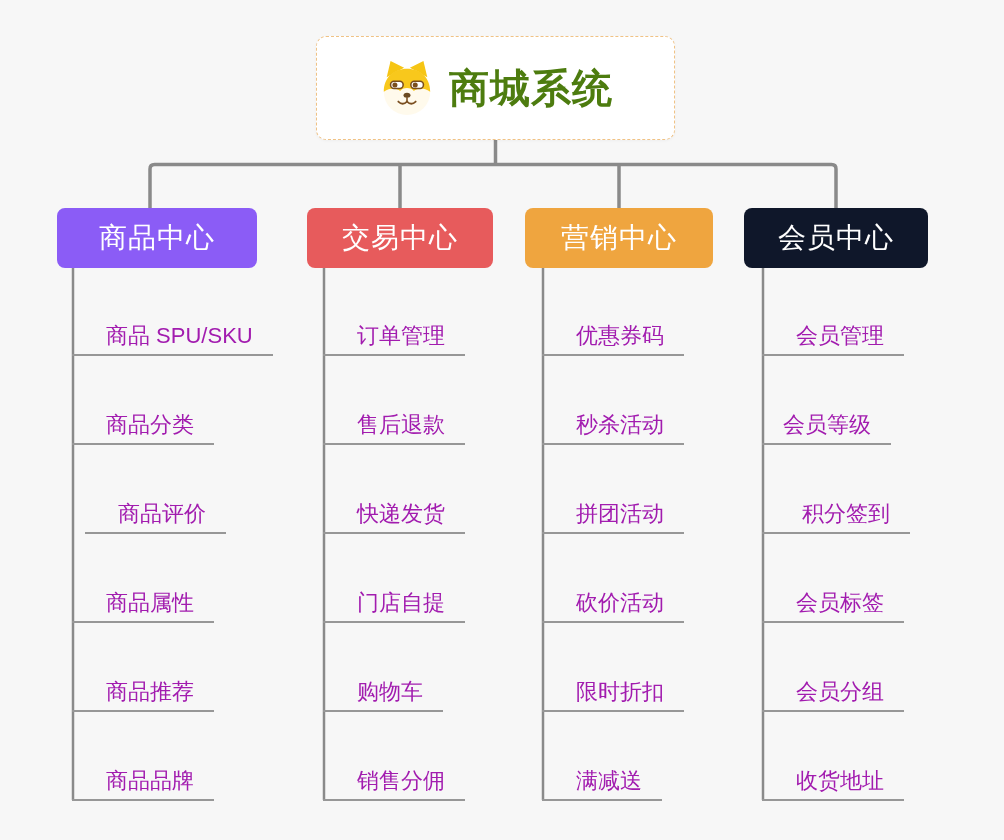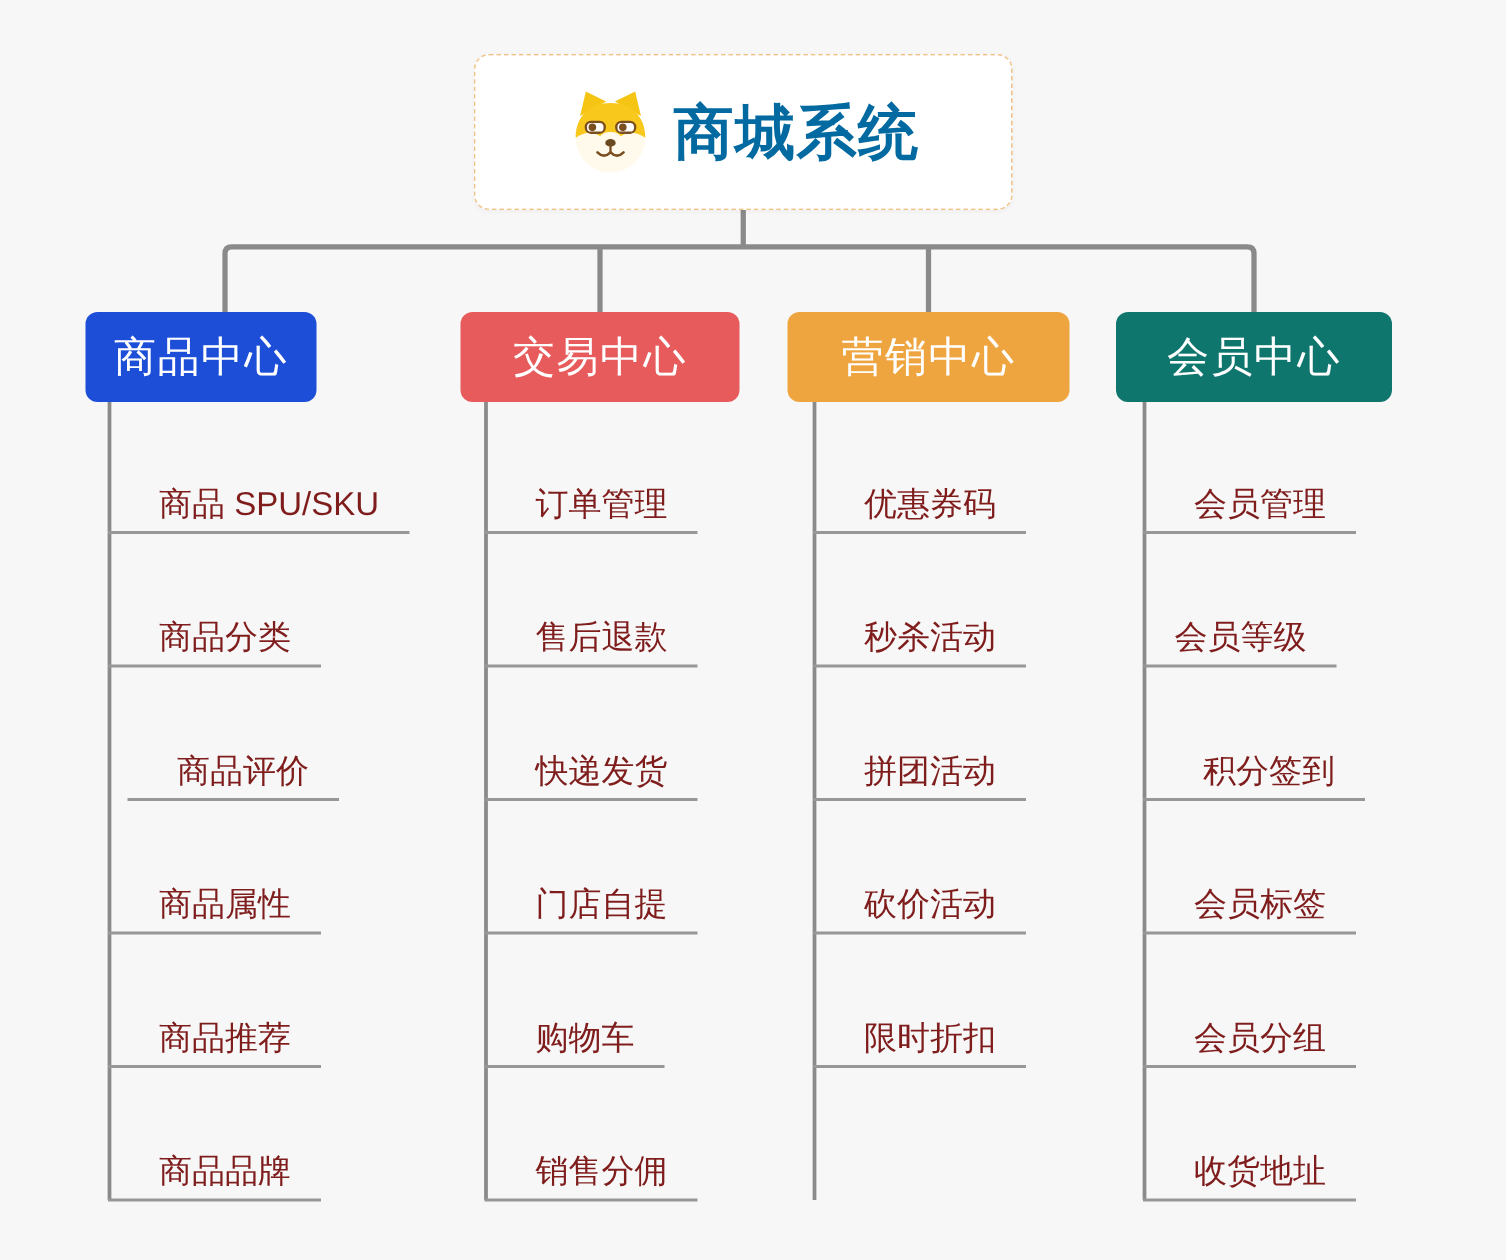--- a/index.html
+++ b/index.html
@@ -56,21 +56,21 @@
     font-weight: 400;
     letter-spacing: 1px;
     white-space: nowrap;
   }
   .sub-item {
     position: absolute;
     display: inline-block;
     white-space: nowrap;
     font-size: 22px;
     line-height: 26px;
-    color: #7f1d1d;
+    color: #a21caf;
     padding: 0 20px 5px 34px;
     border-bottom: 2px solid #979797;
   }
 </style>
 </head>
 <body>
 
 <div class="canvas">
 
   <svg class="connectors" viewBox="0 0 1004 840">
@@ -95,47 +95,48 @@
       <circle cx="30" cy="34" r="24" fill="#fffaec"></circle>
       <path d="M6 34 C6 19 16 10 30 10 C44 10 54 19 54 34 C47 29 41 30 37 33 C35 29 25 29 23 33 C19 30 13 29 6 34 Z" fill="#f8c81c"></path>
       <rect x="13" y="23" width="13" height="7.5" rx="3.5" fill="#ffffff" stroke="#7a4e1f" stroke-width="1.6"></rect>
       <rect x="34" y="23" width="13" height="7.5" rx="3.5" fill="#ffffff" stroke="#7a4e1f" stroke-width="1.6"></rect>
       <circle cx="17.5" cy="26.8" r="2.6" fill="#7a4e1f"></circle>
       <circle cx="38.5" cy="26.8" r="2.6" fill="#7a4e1f"></circle>
       <ellipse cx="30" cy="37.5" rx="3.6" ry="2.6" fill="#6b4a21"></ellipse>
       <path d="M30 40 V 44" stroke="#7a4e1f" stroke-width="1.6" fill="none" stroke-linecap="round"></path>
       <path d="M21 44 Q25.5 48.5 30 44 Q34.5 48.5 39 44" stroke="#7a4e1f" stroke-width="1.8" fill="none" stroke-linecap="round"></path>
     </svg>
-    <span class="root-title" style="color: #0369a1;">商城系统</span>
+    <span class="root-title" style="color: #4d7c0f;">商城系统</span>
   </div>
 
-  <div class="branch-box" style="left: 57px; width: 154px; background: #1d4ed8;">商品中心</div>
+  <div class="branch-box" style="left: 57px; width: 200px; background: #8b5cf6;">商品中心</div>
   <div class="branch-box" style="left: 307px; width: 186px; background: rgb(231, 91, 92);">交易中心</div>
   <div class="branch-box" style="left: 525px; width: 188px; background: rgb(239, 165, 63);">营销中心</div>
-  <div class="branch-box" style="left: 744px; width: 184px; background: #0f766e;">会员中心</div>
+  <div class="branch-box" style="left: 744px; width: 184px; background: #0f172a;">会员中心</div>
 
   <div class="sub-item" style="left:72px;top:323px;">商品 SPU/SKU</div>
   <div class="sub-item" style="left:72px;top:412px;">商品分类</div>
   <div class="sub-item" style="left:85px;top:501px;padding-left:33px;">商品评价</div>
   <div class="sub-item" style="left:72px;top:590px;">商品属性</div>
   <div class="sub-item" style="left:72px;top:679px;">商品推荐</div>
   <div class="sub-item" style="left:72px;top:768px;">商品品牌</div>
 
   <div class="sub-item" style="left:323px;top:323px;">订单管理</div>
   <div class="sub-item" style="left:323px;top:412px;">售后退款</div>
   <div class="sub-item" style="left:323px;top:501px;">快递发货</div>
   <div class="sub-item" style="left:323px;top:590px;">门店自提</div>
   <div class="sub-item" style="left:323px;top:679px;">购物车</div>
   <div class="sub-item" style="left:323px;top:768px;">销售分佣</div>
 
   <div class="sub-item" style="left:542px;top:323px;">优惠券码</div>
   <div class="sub-item" style="left:542px;top:412px;">秒杀活动</div>
   <div class="sub-item" style="left:542px;top:501px;">拼团活动</div>
   <div class="sub-item" style="left:542px;top:590px;">砍价活动</div>
   <div class="sub-item" style="left:542px;top:679px;">限时折扣</div>
+  <div class="sub-item" style="left:542px;top:768px;">满减送</div>
 
   <div class="sub-item" style="left:762px;top:323px;">会员管理</div>
   <div class="sub-item" style="left:762px;top:412px;padding-left:21px;">会员等级</div>
   <div class="sub-item" style="left:762px;top:501px;padding-left:40px;">积分签到</div>
   <div class="sub-item" style="left:762px;top:590px;">会员标签</div>
   <div class="sub-item" style="left:762px;top:679px;">会员分组</div>
   <div class="sub-item" style="left:762px;top:768px;">收货地址</div>
 
 </div>
 

